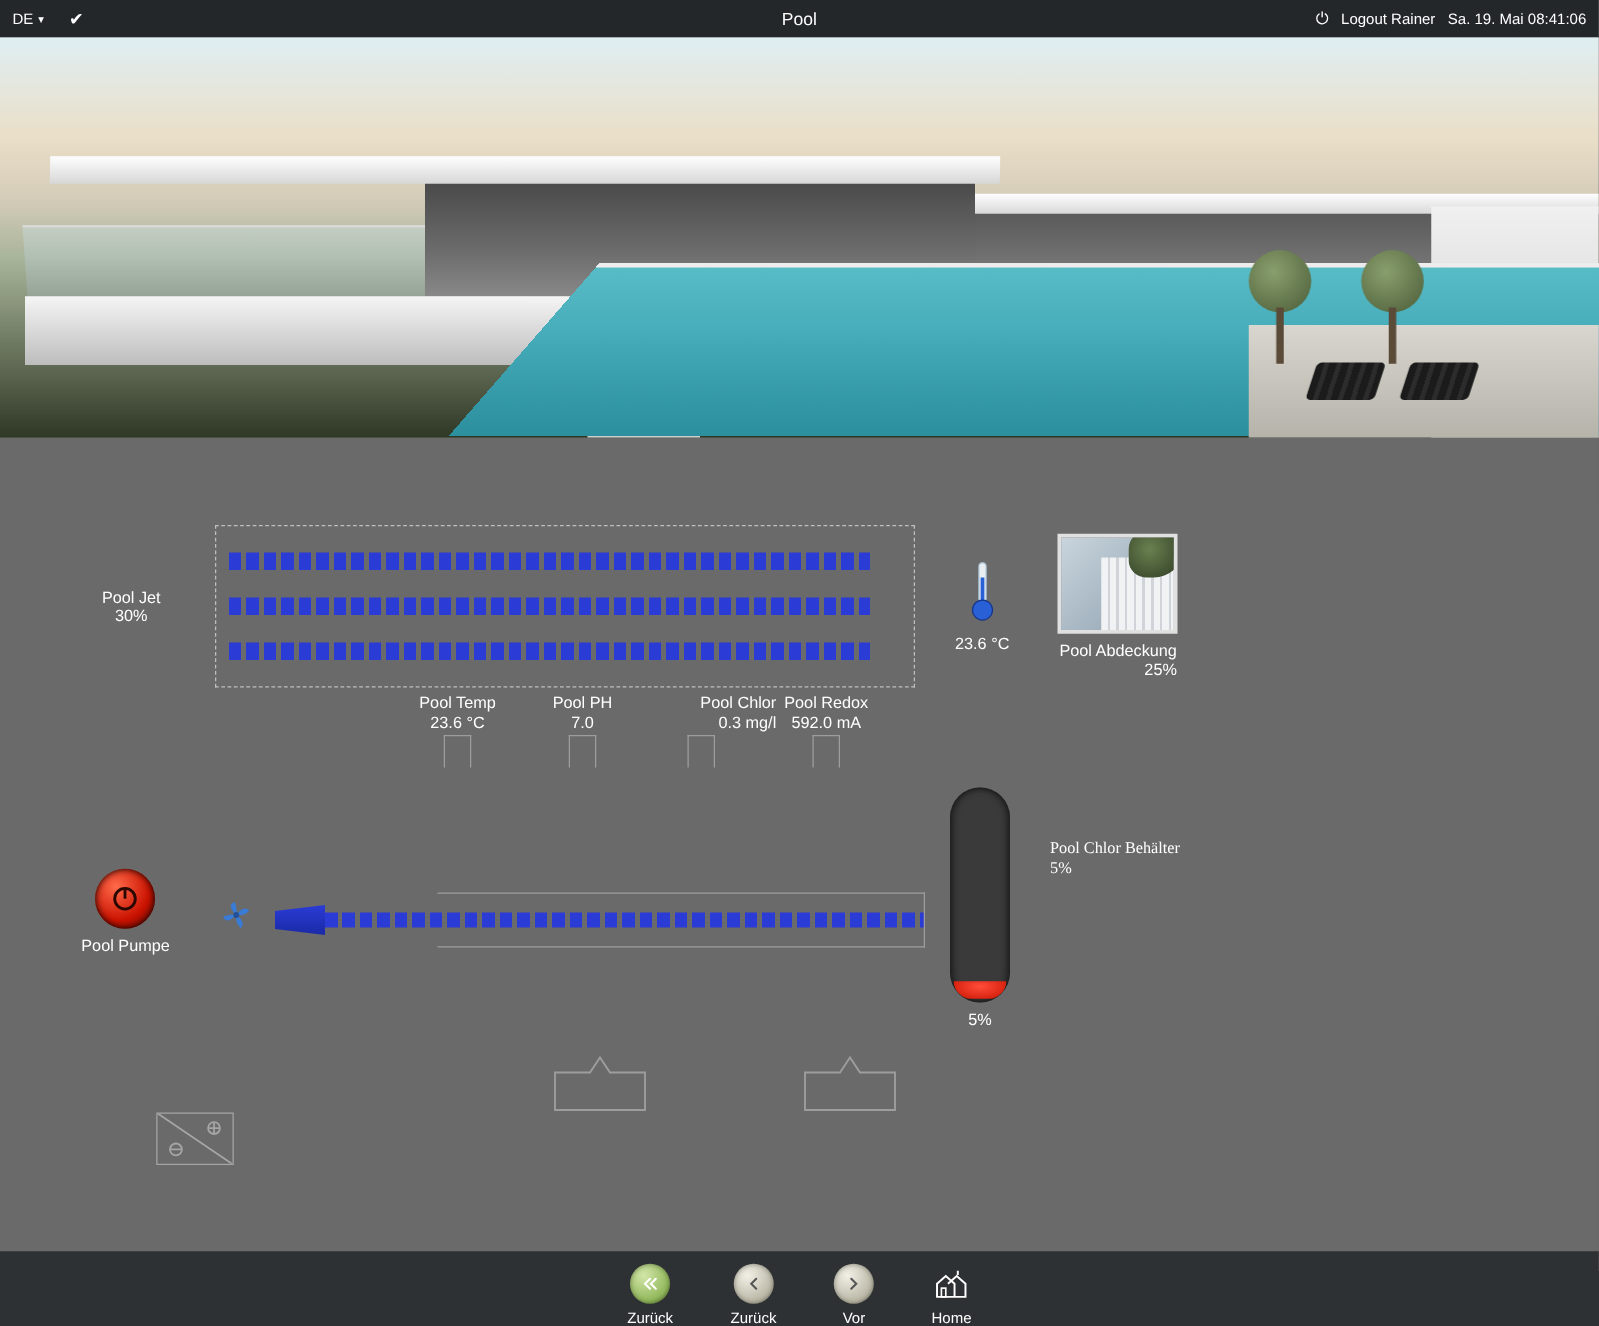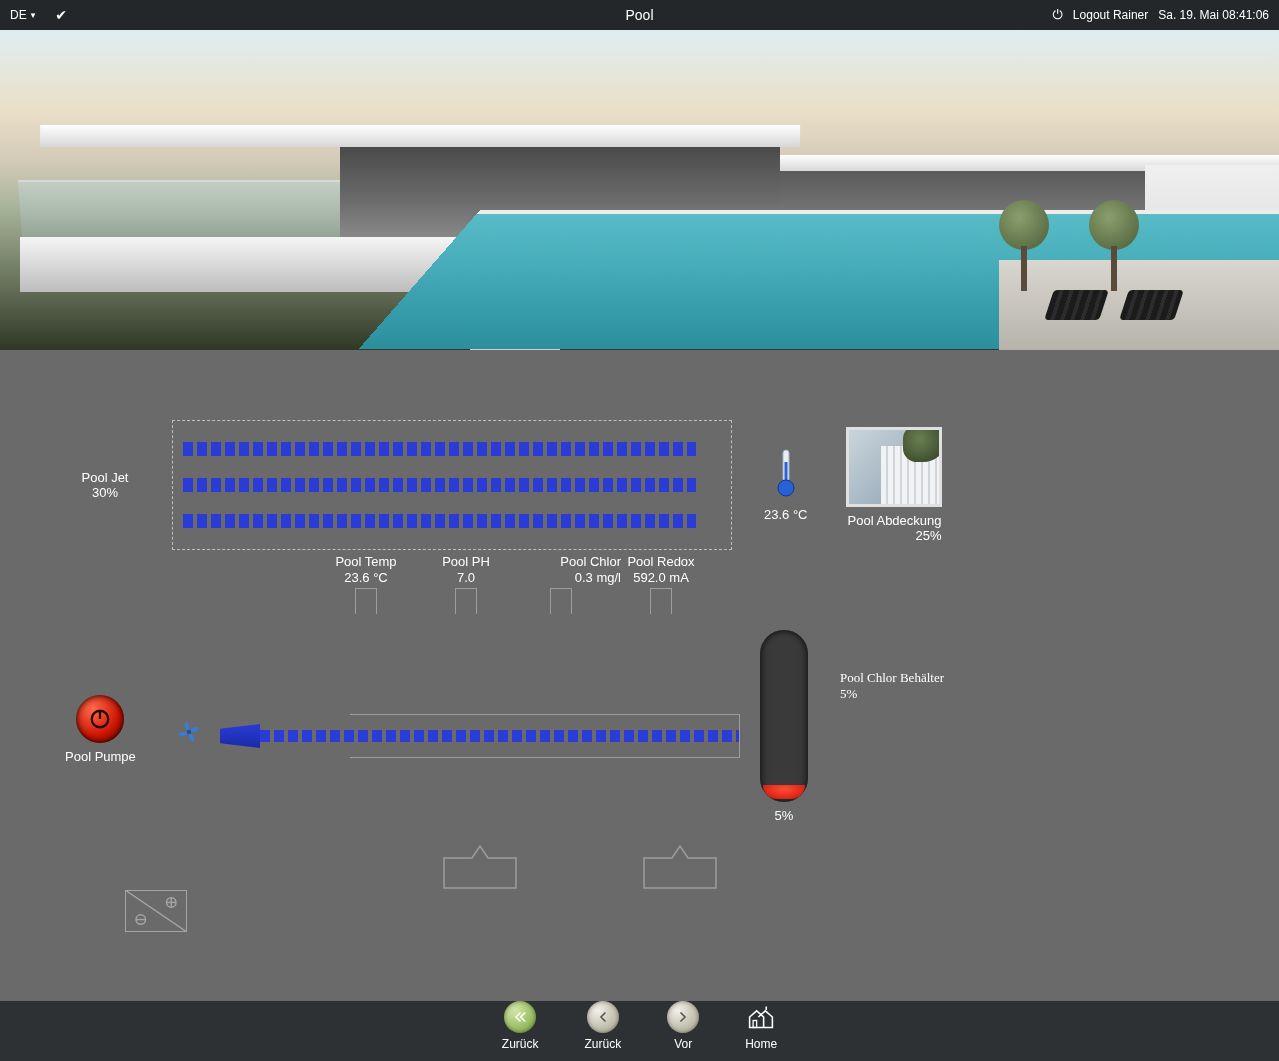--- a/index.html
+++ b/index.html
@@ -334,21 +334,21 @@
   }
   .contrast-toggle svg{width:100%;height:100%;}
 
   
   .footer{
     position:absolute;
     left:0; right:0; bottom:0;
     height:60px;
     background:#2e3133;
     display:flex;
-    align-items:flex-start;
+    align-items:flex-end;
     justify-content:center;
     gap:46px;
   }
   .nav-item{
     text-align:center;
     font-size:12px;
     cursor:pointer;
   }
   .nav-item .circ{
     width:32px;height:32px;border-radius:50%;

